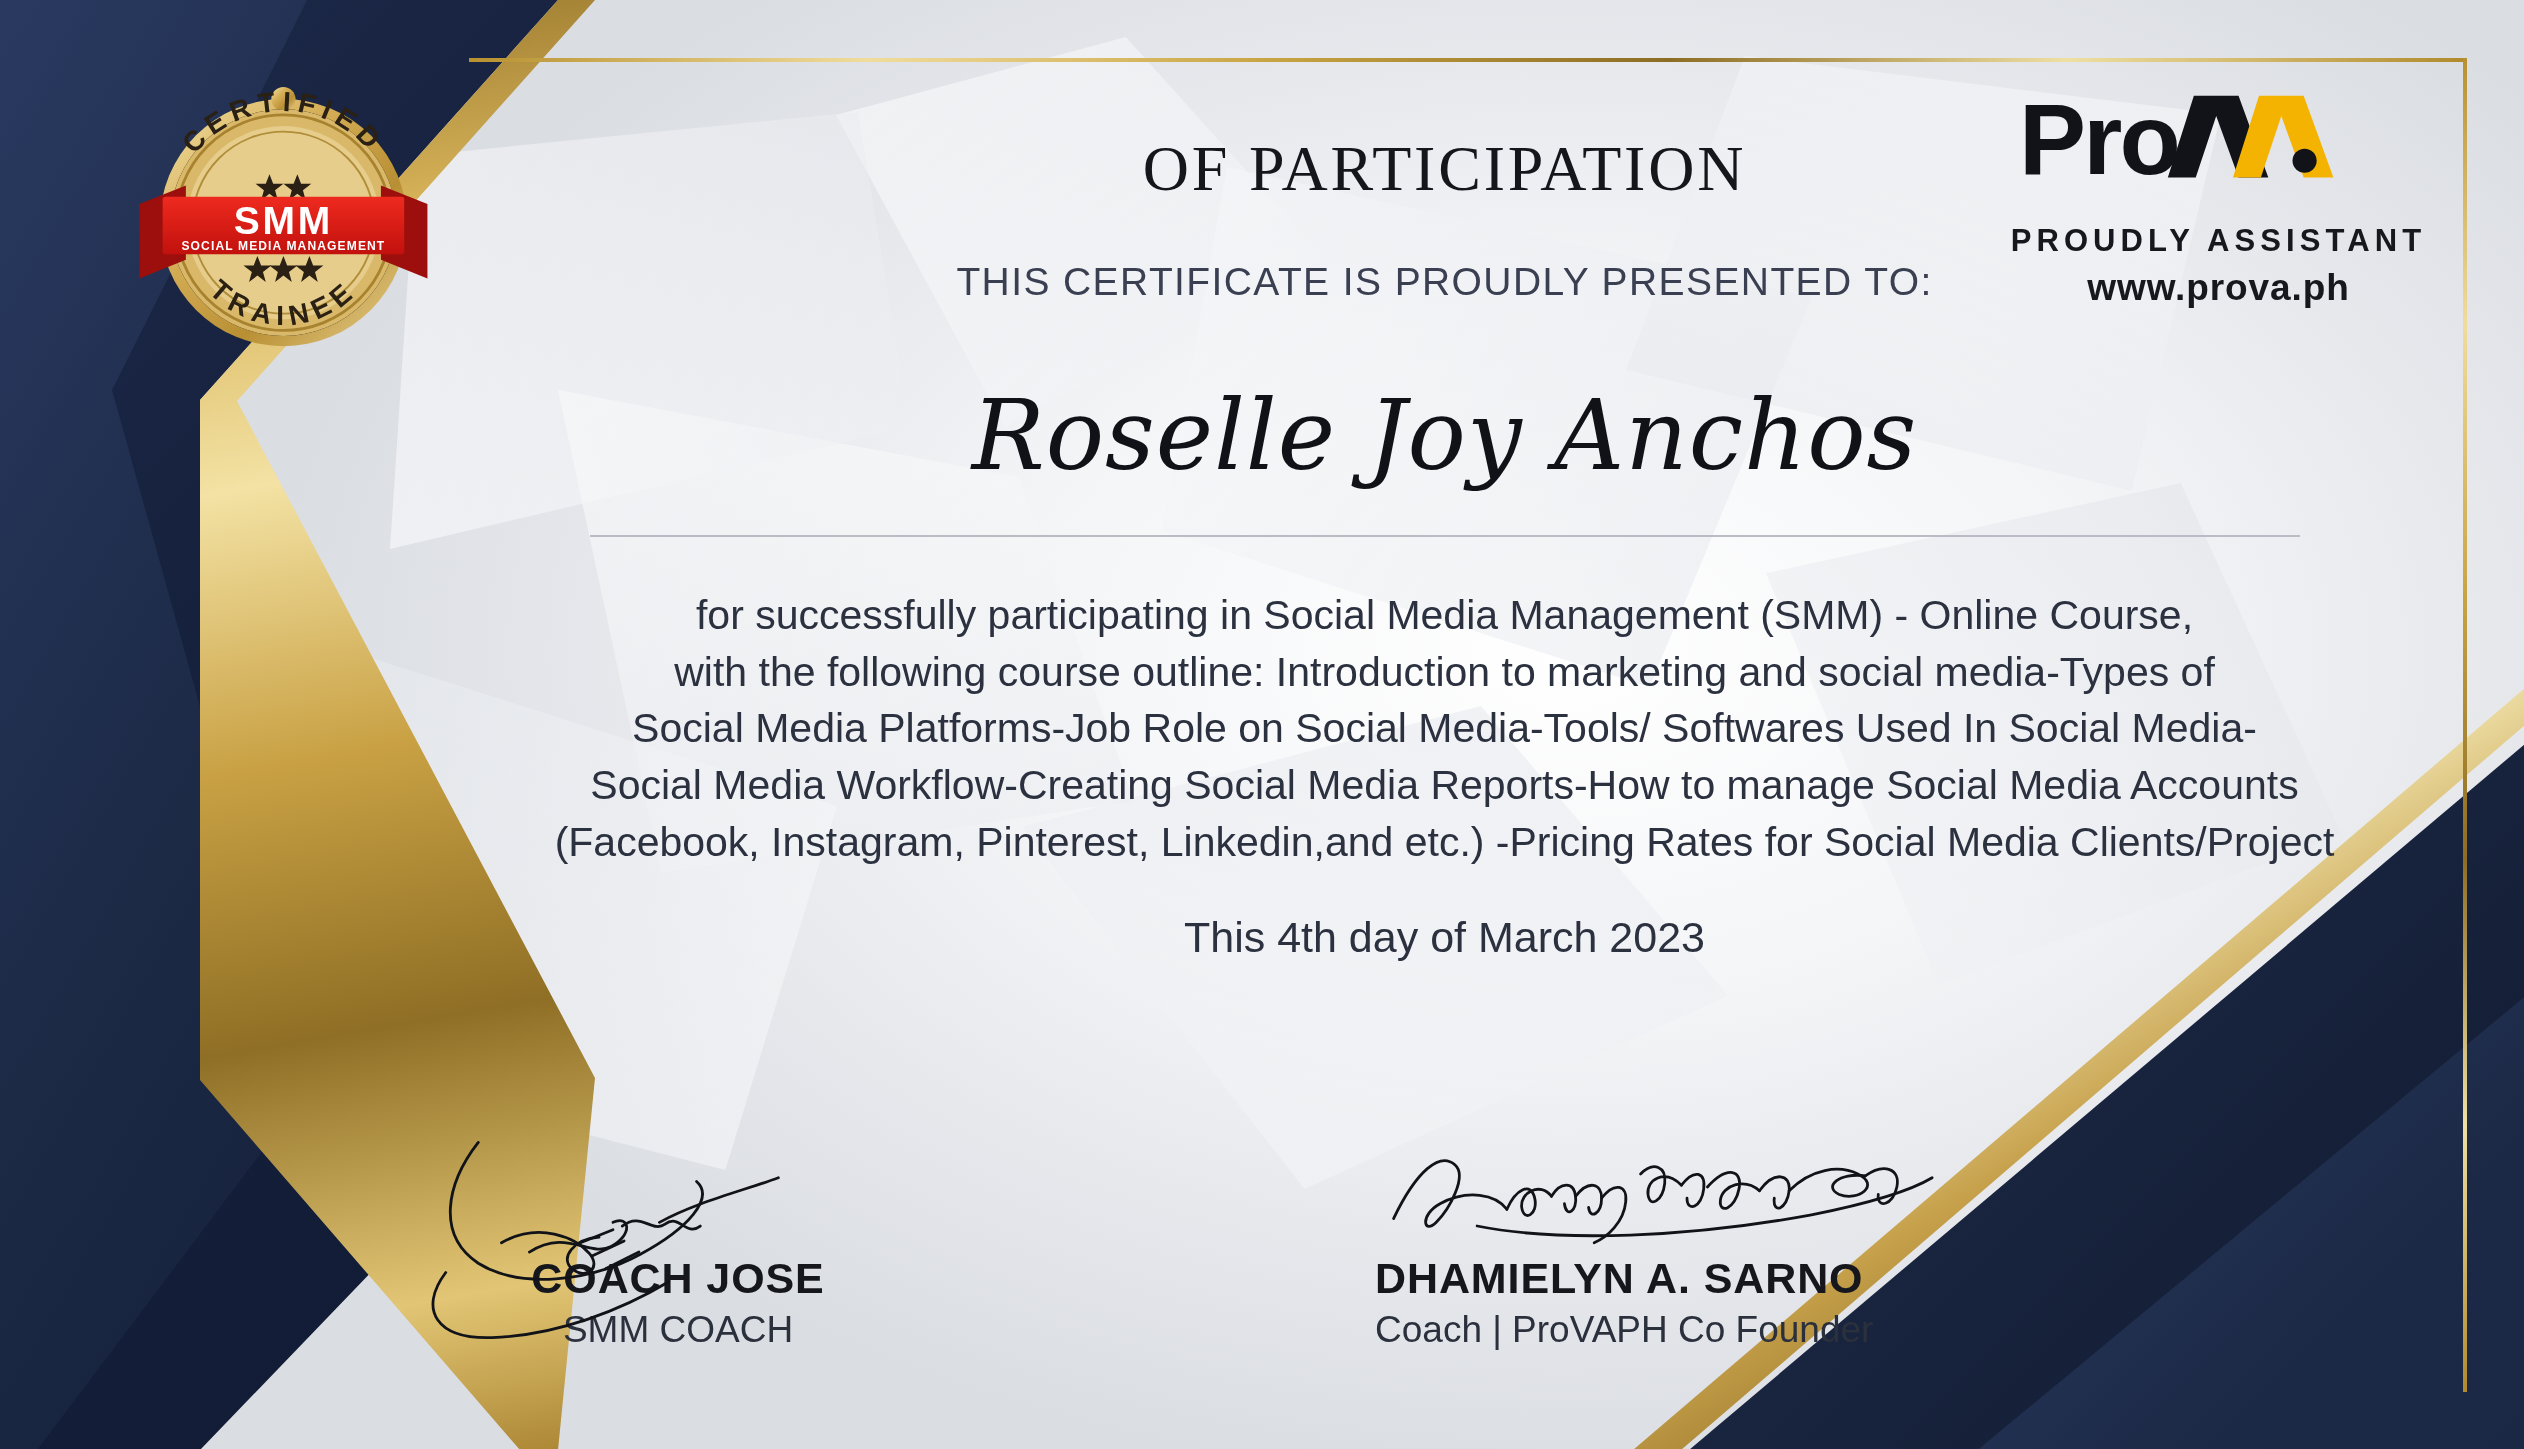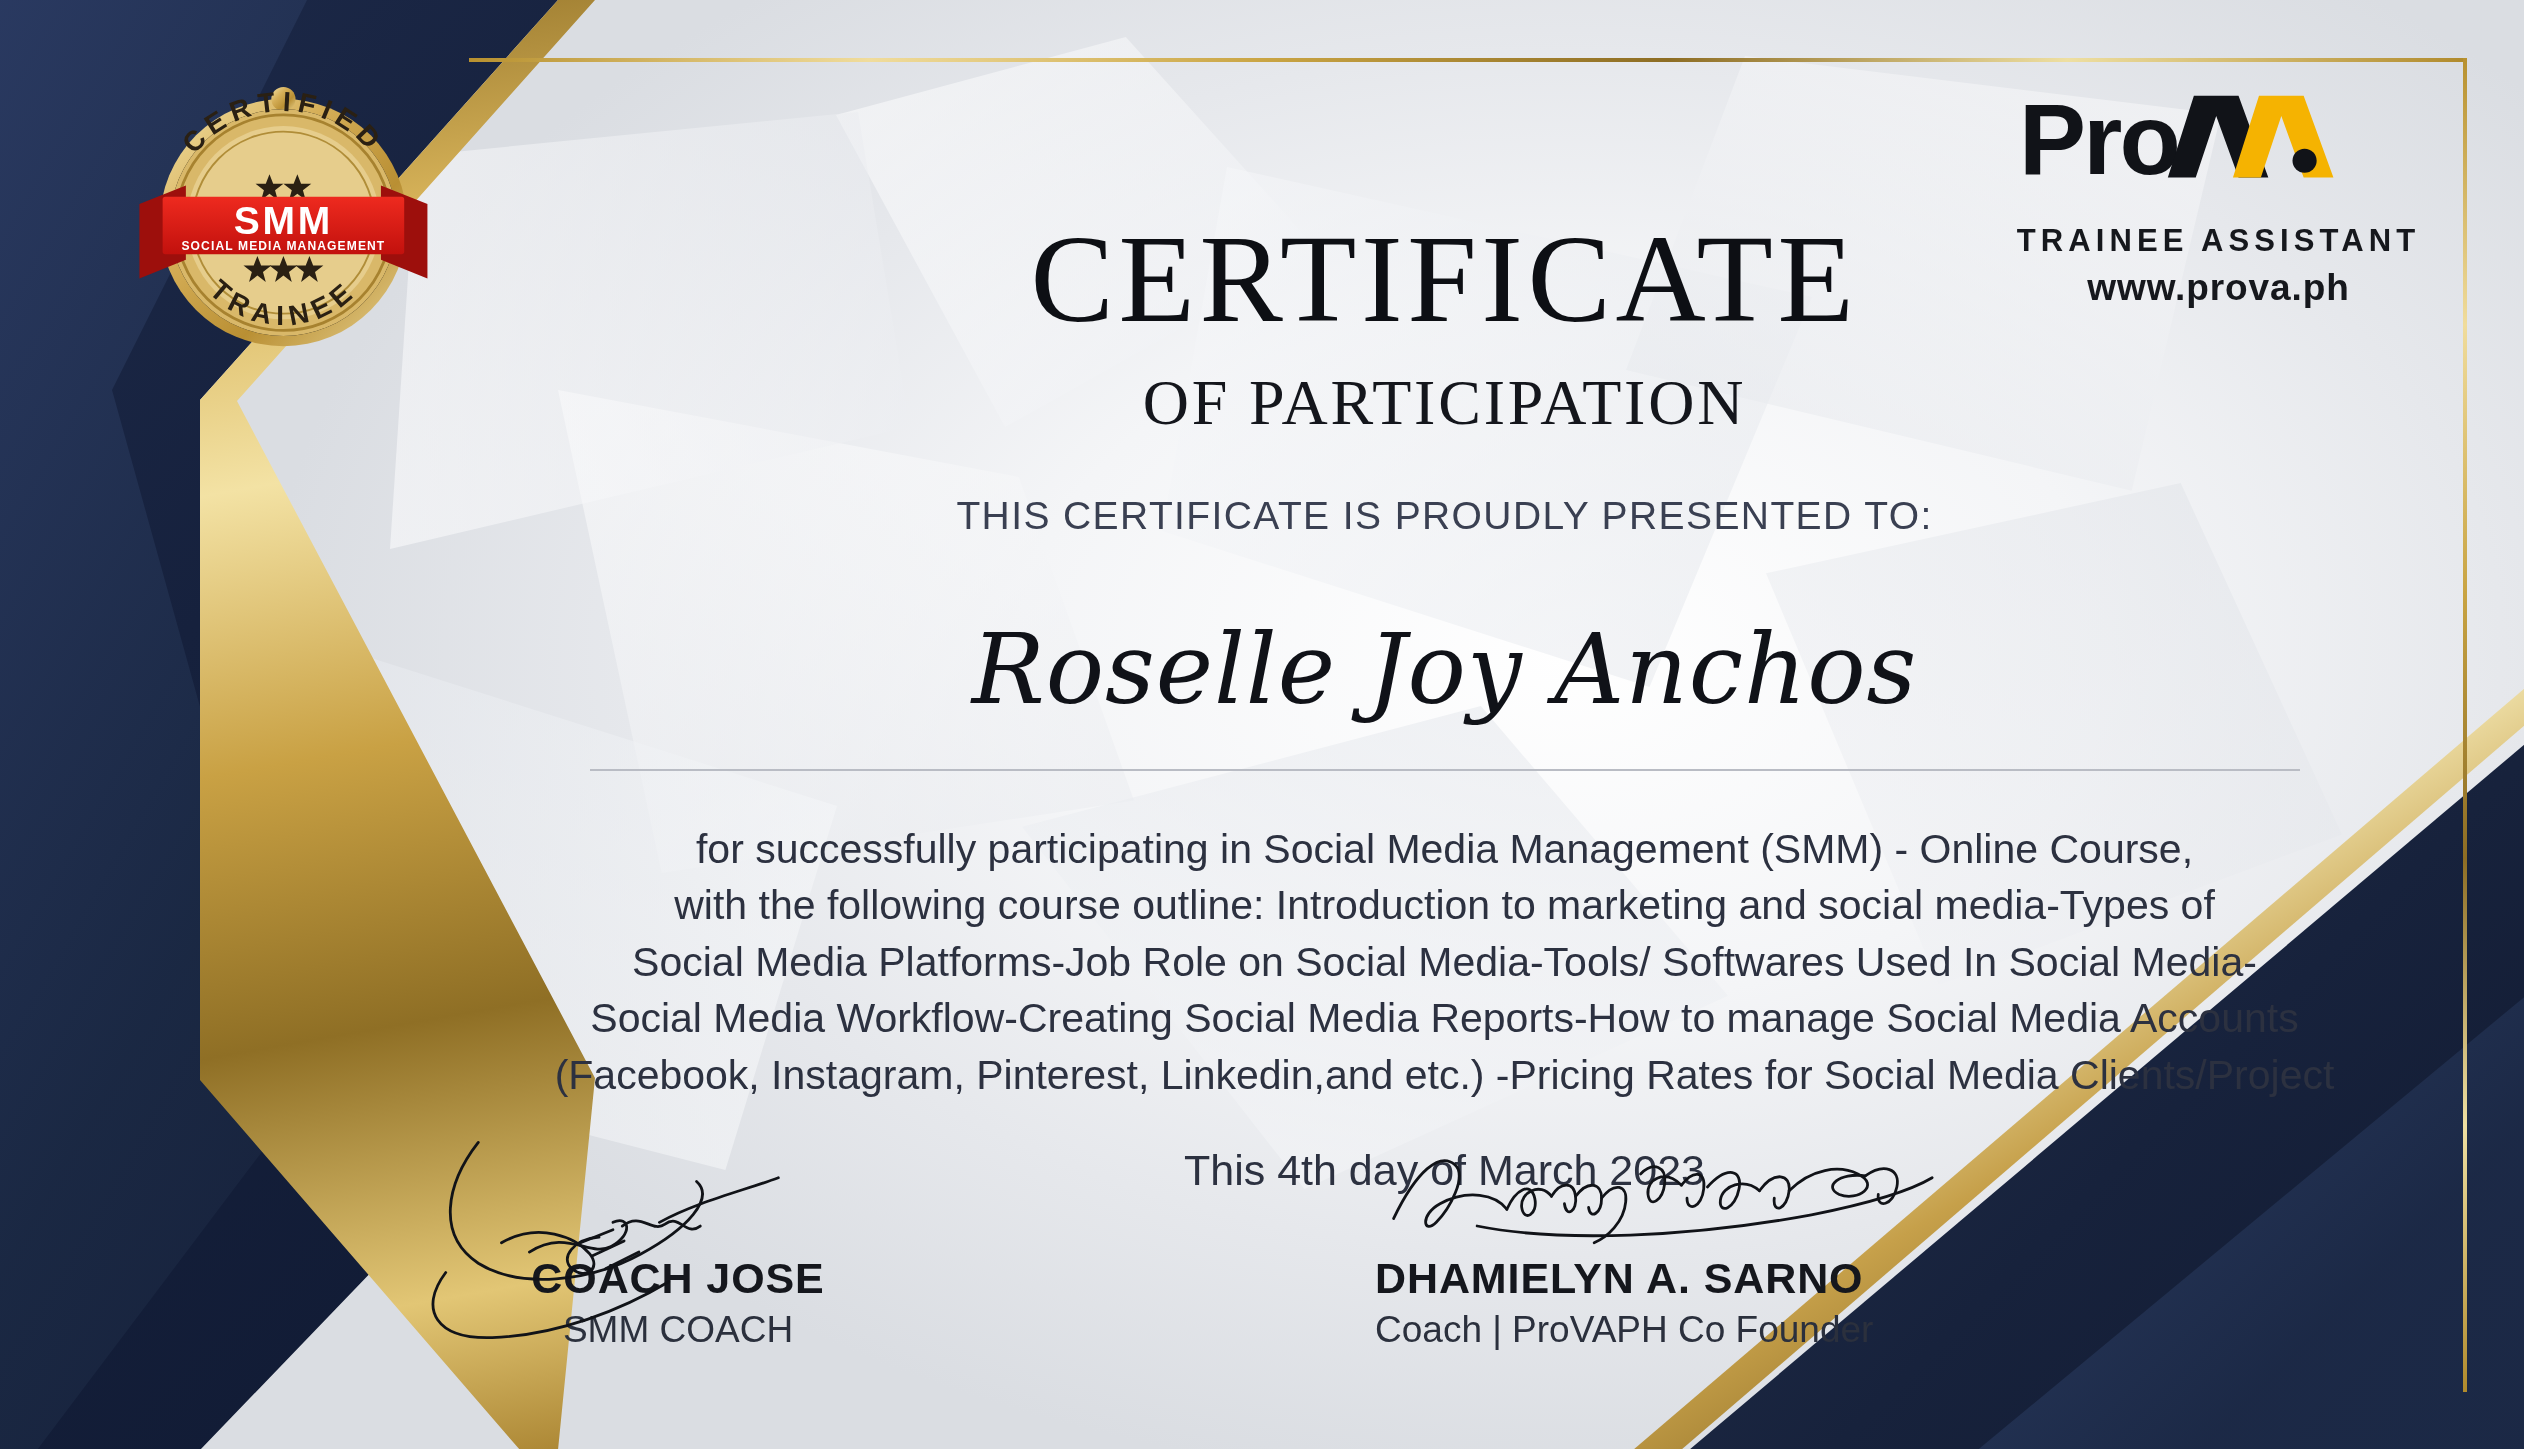--- a/index.html
+++ b/index.html
@@ -214,26 +214,25 @@
   <div class="logo">
     <div class="logo-main">
       <svg width="400" height="112" viewBox="0 0 430 120" style="font-size:96px">
         <text x="0" y="92" font-family="Liberation Sans, sans-serif" font-size="108" font-weight="700" fill="#111318" letter-spacing="-3">Pro</text>
         <polygon points="188,8 236,8 268,96 236,96 212,30 190,96 160,96" fill="#111318"></polygon>
         <polygon points="258,8 306,8 338,96 306,96 282,30 260,96 230,96" fill="#f5b301"></polygon>
         <polygon points="246,30 276,30 290,68 262,68" fill="#111318" opacity="0"></polygon>
         <circle cx="307" cy="78" r="13" fill="#111318"></circle>
       </svg>
     </div>
-    <div class="logo-sub">TRAINEE ASSISTANT</div>
+    <div class="logo-sub">PROUDLY ASSISTANT</div>
     <div class="logo-url">www.prova.ph</div>
   </div>
 
   <div class="content">
-    <div class="title">CERTIFICATE</div>
     <div class="subtitle">OF PARTICIPATION</div>
     <div class="presented">THIS CERTIFICATE IS PROUDLY PRESENTED TO:</div>
     <div class="recipient">Roselle Joy Anchos</div>
     <div class="rule"></div>
     <div class="body-text">for successfully participating in Social Media Management (SMM) - Online Course,
 with the following course outline: Introduction to marketing and social media-Types of
 Social Media Platforms-Job Role on Social Media-Tools/ Softwares Used In Social Media-
 Social Media Workflow-Creating Social Media Reports-How to manage Social Media Accounts
 (Facebook, Instagram, Pinterest, Linkedin,and etc.) -Pricing Rates for Social Media Clients/Project</div>
     <div class="date">This 4th day of March 2023</div>

